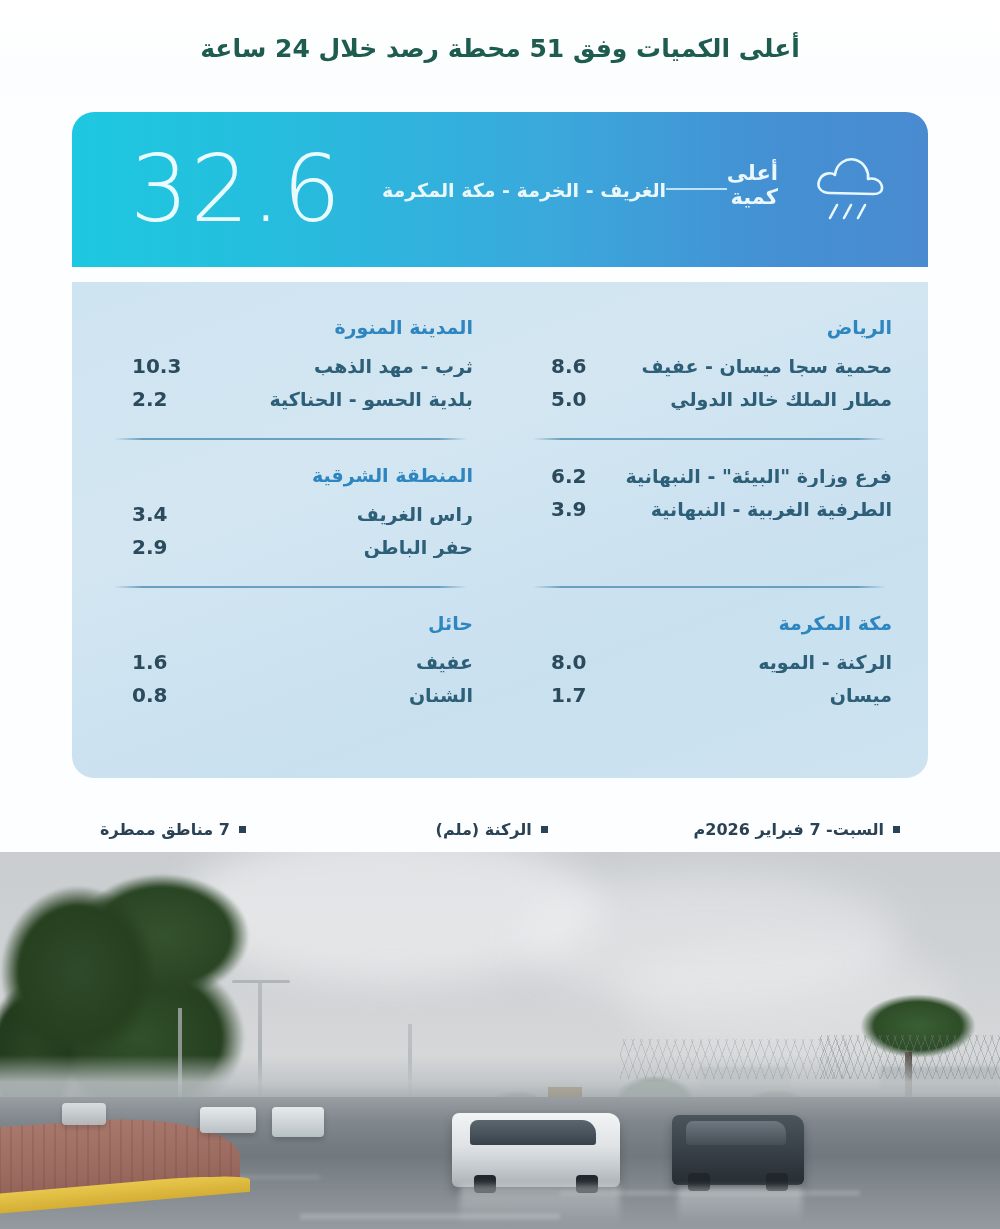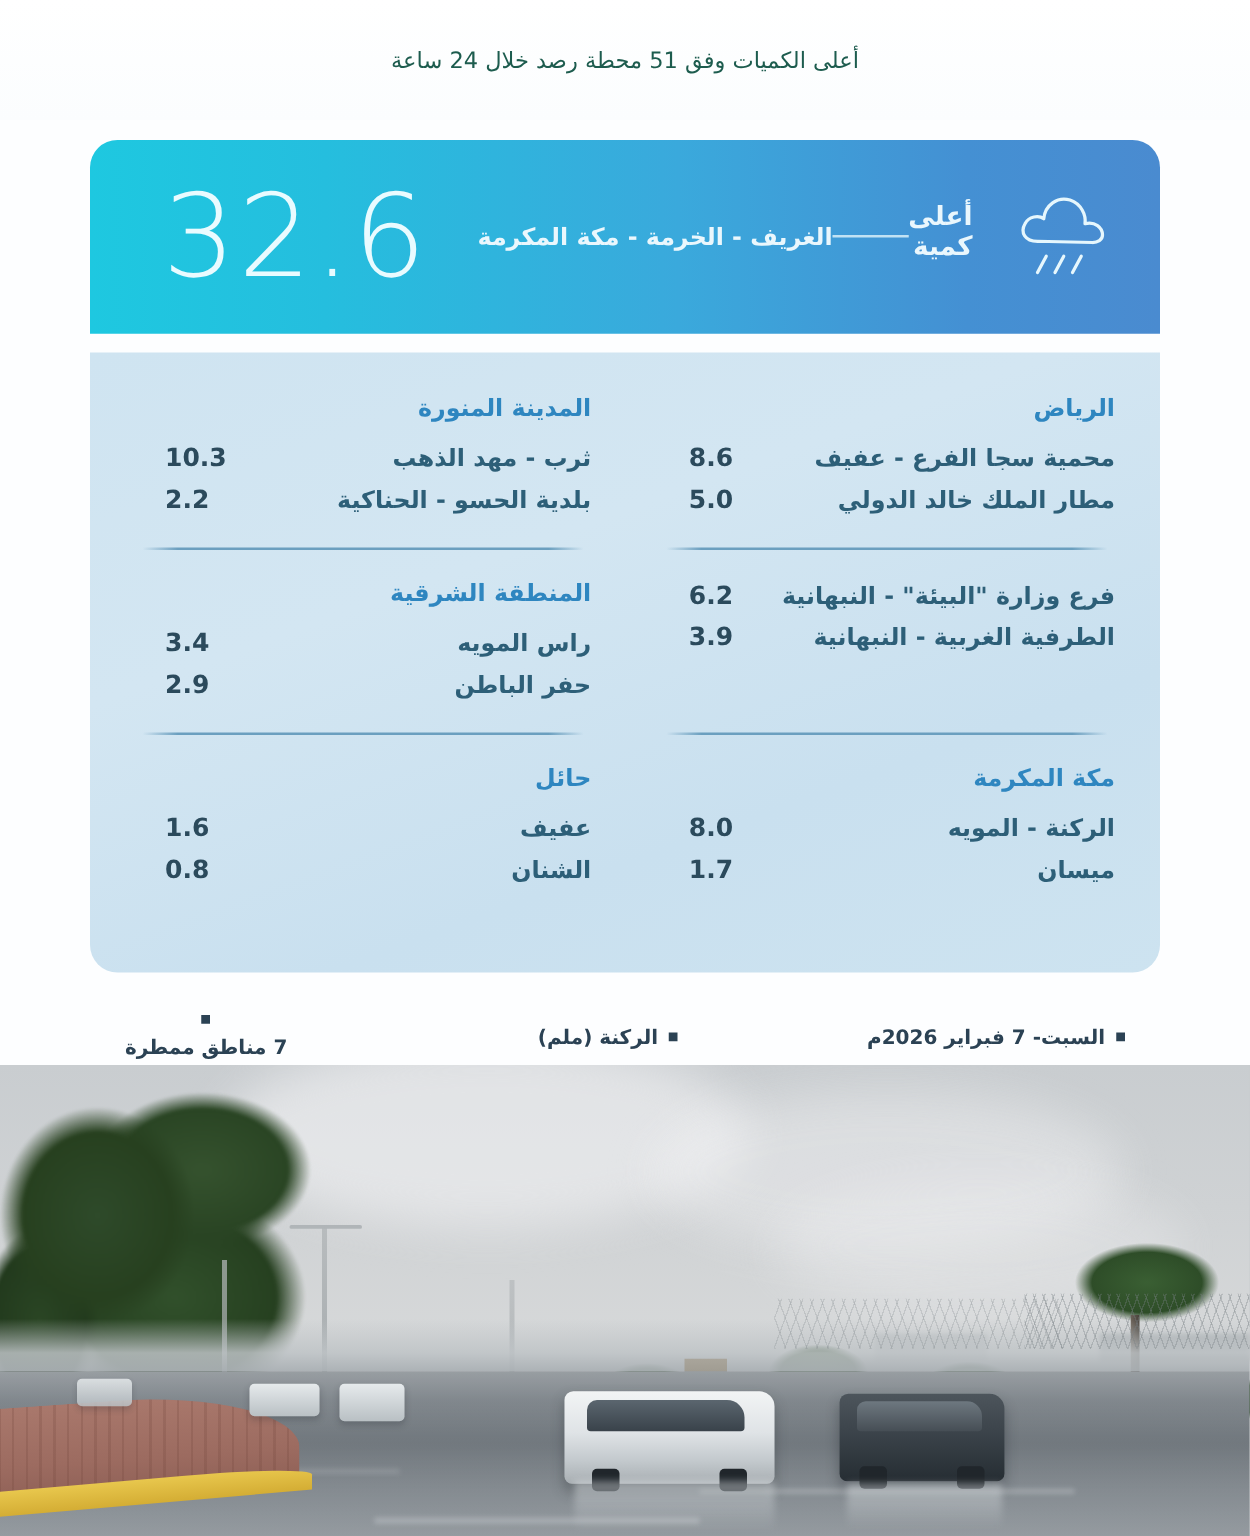--- a/index.html
+++ b/index.html
@@ -22,22 +22,22 @@
   .title-bar {
     position:absolute;
     top:0; left:0; right:0;
     height:96px;
     display:flex;
     align-items:center;
     justify-content:center;
     background:linear-gradient(180deg,#ffffff 0%,#fbfdfe 100%);
   }
   .title-text {
-    font-size:18px;
-    font-weight:normal;
+    font-size:25px;
+    font-weight:bold;
     color:#1d5c4e;
     letter-spacing:0.3px;
     direction:rtl;
     white-space:nowrap;
   }
 
   
   .hero {
     position:absolute;
     top:112px; left:72px;
@@ -186,21 +186,21 @@
     white-space:nowrap;
   }
   .note .bullet {
     width:7px; height:7px;
     background:#2b4254;
     display:inline-block;
     flex:0 0 7px;
   }
   .note-date { margin-left:51px; }
   .note-units { margin-left:auto; margin-right:auto; }
-  .note-regions { margin-right:auto;flex-direction:column; }
+  .note-regions { margin-right:auto; }
 
   
   .photo {
     position:absolute;
     left:0; top:852px;
     width:1000px; height:377px;
     overflow:hidden;
     background:#c8ccce;
   }
   .sky {
@@ -409,21 +409,21 @@
     <div class="hero-value-wrap">
       <div class="hero-value">32.6</div>
     </div>
   </div>
 
   <div class="panel">
     <div class="grid" id="regions-grid">
         <div class="group">
           <div class="group-head">الرياض</div>
           <div class="row">
-            <div class="row-name">محمية سجا الفرع - عفيف</div>
+            <div class="row-name">محمية سجا ميسان - عفيف</div>
             <div class="row-val">8.6</div>
           </div>
           <div class="row">
             <div class="row-name">مطار الملك خالد الدولي</div>
             <div class="row-val">5.0</div>
           </div>
         </div>
         <div class="group">
           <div class="group-head">المدينة المنورة</div>
           <div class="row">
@@ -443,21 +443,21 @@
             <div class="row-val">6.2</div>
           </div>
           <div class="row">
             <div class="row-name">الطرفية الغربية - النبهانية</div>
             <div class="row-val">3.9</div>
           </div>
         </div>
         <div class="group">
           <div class="group-head">المنطقة الشرقية</div>
           <div class="row">
-            <div class="row-name">راس المويه</div>
+            <div class="row-name">راس الغريف</div>
             <div class="row-val">3.4</div>
           </div>
           <div class="row">
             <div class="row-name">حفر الباطن</div>
             <div class="row-val">2.9</div>
           </div>
         </div>
         <div class="divider"></div>
         <div class="divider"></div>
         <div class="group">

